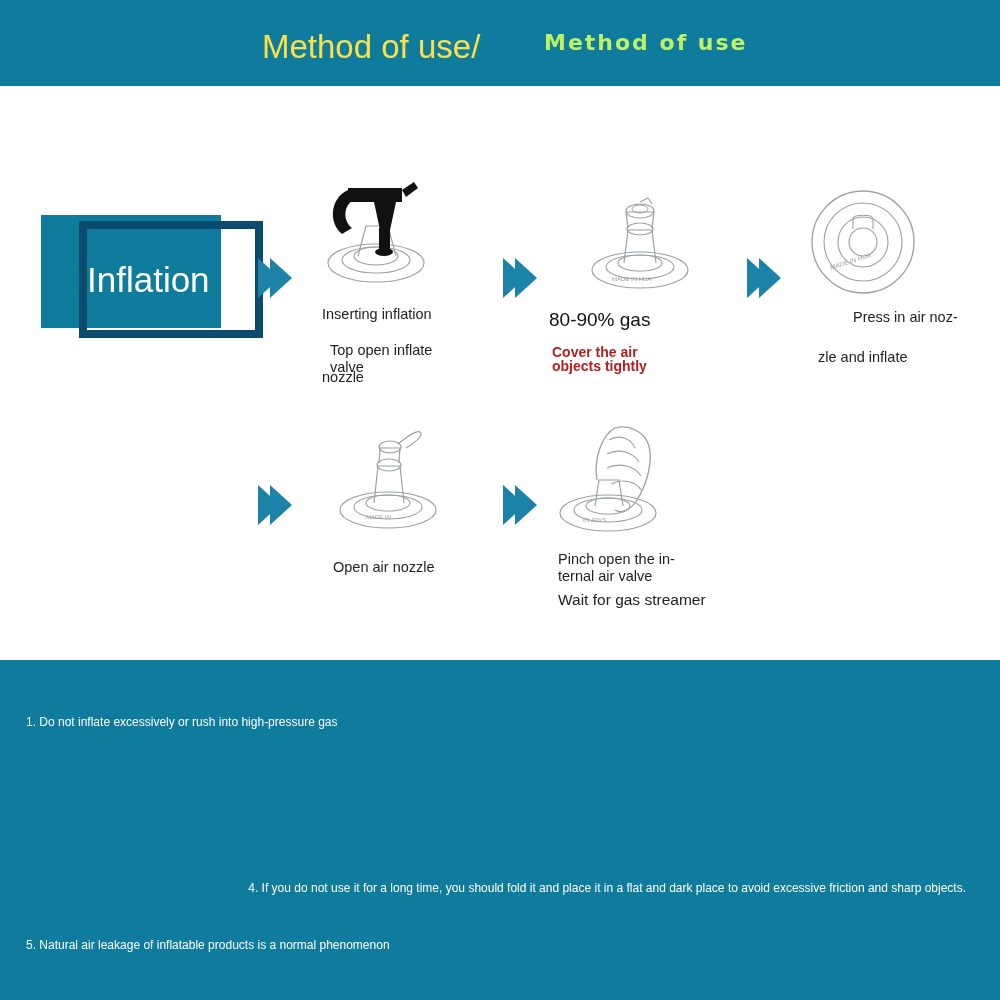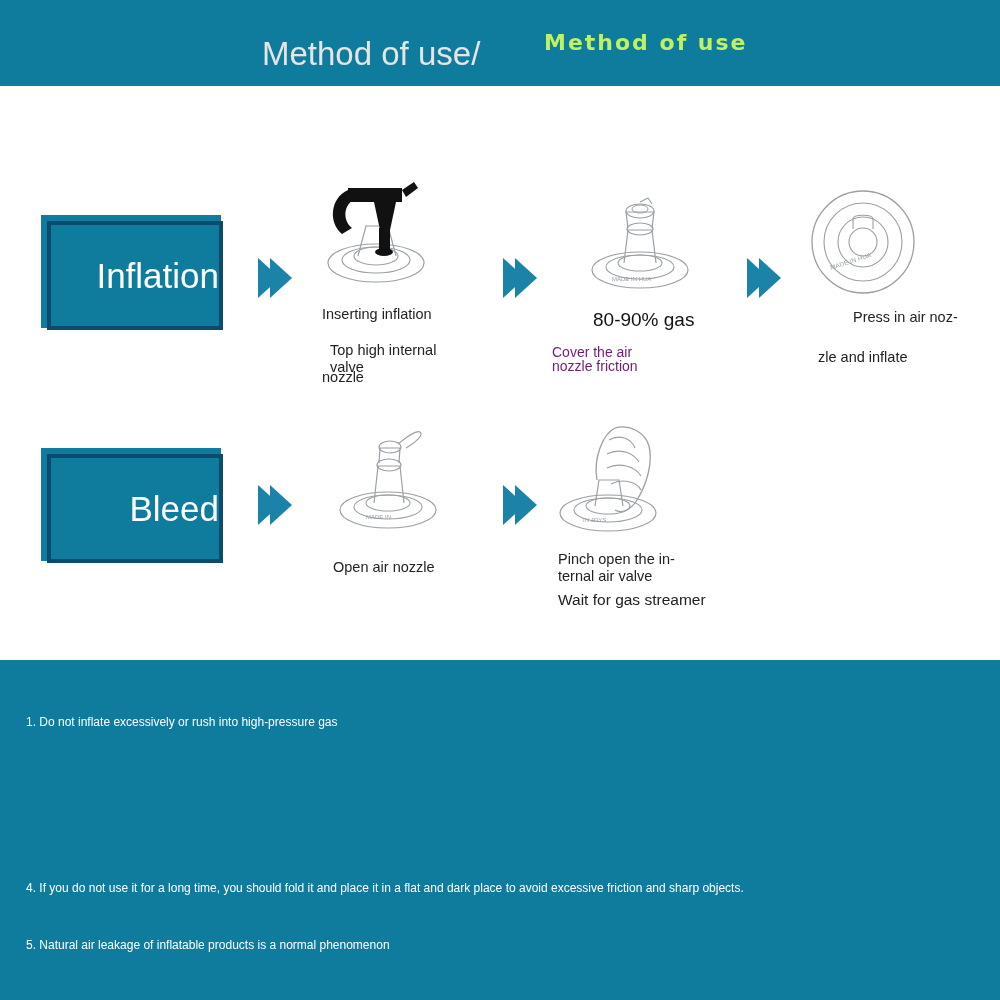--- a/index.html
+++ b/index.html
@@ -24,23 +24,23 @@
   .header {
     position: absolute;
     left: 0; top: 0;
     width: 1000px;
     height: 86px;
     background: #0f7c9e;
   }
   .header-title-en {
     position: absolute;
     left: 262px;
-    top: 35px;
+    top: 28px;
     font-size: 33px;
-    color: #e5e5e5;
+    color: #fde047;
     letter-spacing: 0px;
     white-space: nowrap;
     font-family: "Liberation Sans", sans-serif;
   }
   .header-title-cn {
     position: absolute;
     left: 520px;
     top: 30px;
     font-size: 22px;
     color: #bef264;
@@ -63,24 +63,25 @@
   
   .label-box {
     position: absolute;
     background: #0f7c9e;
     box-sizing: border-box;
     padding: 6px;
   }
   .label-box-inner {
     width: 100%;
     height: 100%;
-    border: 4px solid #0c4a6e;
+    border: 8px solid #0c4a6e;
     display: flex;
     align-items: center;
-    justify-content: flex-end;
+    justify-content: flex-start;
+    margin-left: 32px;
   }
   .label-box-text {
     color: #ffffff;
     font-size: 35px;
     font-family: "Liberation Sans", sans-serif;
     white-space: nowrap;
   }
   #label-inflation { left: 41px; top: 215px; width: 180px; height: 113px; }
   #label-bleed     { left: 41px; top: 448px; width: 180px; height: 113px; }
   .arrow-wrap {
@@ -109,36 +110,37 @@
     font-size: 14.5px;
     color: #222222;
     line-height: 19px;
     font-family: "Liberation Sans", sans-serif;
   }
   .caption.big {
     font-size: 19px;
     color: #111111;
   }
   .caption.gray {
-    color: #701a75;
+    color: #b91c1c;
     font-size: 14px;
+    font-weight: bold;
   }
 
   
   .notes {
     position: absolute;
     left: 0; top: 660px;
     width: 1000px;
     height: 340px;
     background: #0f7c9e;
   }
   #note-0 { top: 712px; }
   #note-1 { top: 768px; }
   #note-2 { top: 827px; }
-  #note-3 { top: 878px; }
+  #note-3 { top: 878px; text-align: right; }
   #note-4 { top: 935px; }
   .note-abs {
     position: absolute;
     left: 26px;
     width: 940px;
     color: #ffffff;
     font-size: 12px;
     line-height: 21px;
   }
 </style>
@@ -174,21 +176,21 @@
       <path d="M30 22 C12 30 10 55 24 66 L34 60 C24 52 26 36 36 32 Z" fill="#111111"></path>
       <path d="M30 20 L84 20 L84 34 L30 34 Z" fill="#111111"></path>
       <path d="M56 34 L78 34 L72 62 L62 62 Z" fill="#111111"></path>
       <rect x="61" y="60" width="11" height="22" fill="#111111"></rect>
       <ellipse cx="66" cy="84" rx="9" ry="4" fill="#111111"></ellipse>
       <path d="M84 22 L96 14 L100 20 L88 29 Z" fill="#111111"></path>
     </svg>
   </div>
   <div class="caption" style="left:322px; top:305px; width:160px;">Inserting inflation</div>
   <div class="caption" style="left:322px; top:322px; width:160px;margin-top:46px;">nozzle</div>
-  <div class="caption" style="left:330px; top:341px; width:170px;">Top high internal</div>
+  <div class="caption" style="left:330px; top:341px; width:170px;">Top open inflate</div>
   <div class="caption" style="left:330px; top:358px; width:170px;">valve</div>
 
   <div class="arrow-wrap" style="left:503px; top:258px;">
     <div class="arrow-chev"></div>
     <div class="arrow-chev b"></div>
   </div>
 
   <div class="figure" style="left:578px; top:188px; width:125px; height:105px;">
     <svg width="125" height="105" viewBox="0 0 125 105">
       <ellipse cx="62" cy="82" rx="48" ry="18" fill="none" stroke="#9aa0a6" stroke-width="1.2"></ellipse>
@@ -196,47 +198,42 @@
       <ellipse cx="62" cy="75" rx="22" ry="8" fill="none" stroke="#9aa0a6" stroke-width="1.1"></ellipse>
       <path d="M46 75 L50 42 L74 42 L78 75" fill="none" stroke="#9aa0a6" stroke-width="1.2"></path>
       <ellipse cx="62" cy="41" rx="13" ry="6" fill="none" stroke="#9aa0a6" stroke-width="1.2"></ellipse>
       <path d="M50 40 L48 24 L76 24 L74 40" fill="none" stroke="#9aa0a6" stroke-width="1.2"></path>
       <ellipse cx="62" cy="23" rx="14" ry="7" fill="none" stroke="#9aa0a6" stroke-width="1.2"></ellipse>
       <ellipse cx="62" cy="21" rx="8" ry="4" fill="none" stroke="#9aa0a6" stroke-width="1"></ellipse>
       <path d="M62 14 L70 10 L74 16" fill="none" stroke="#9aa0a6" stroke-width="1.1"></path>
       <text x="34" y="93" font-size="6" fill="#9aa0a6" font-family="Liberation Sans, sans-serif">MADE IN HUA</text>
     </svg>
   </div>
-  <div class="caption big" style="left:549px; top:310px; width:220px;margin-left:44px;">80-90% gas</div>
+  <div class="caption big" style="left:549px; top:310px; width:220px;">80-90% gas</div>
   <div class="caption gray" style="left:552px; top:343px; width:180px;">Cover the air</div>
-  <div class="caption gray" style="left:552px; top:357px; width:180px;">nozzle friction</div>
+  <div class="caption gray" style="left:552px; top:357px; width:180px;">objects tightly</div>
 
   <div class="arrow-wrap" style="left:747px; top:258px;">
     <div class="arrow-chev"></div>
     <div class="arrow-chev b"></div>
   </div>
 
   <div class="figure" style="left:805px; top:185px; width:120px; height:115px;">
     <svg width="120" height="115" viewBox="0 0 120 115">
       <circle cx="58" cy="57" r="51" fill="none" stroke="#9aa0a6" stroke-width="1.3"></circle>
       <circle cx="58" cy="57" r="39" fill="none" stroke="#9aa0a6" stroke-width="1.1"></circle>
       <circle cx="58" cy="57" r="25" fill="none" stroke="#9aa0a6" stroke-width="1.1"></circle>
       <circle cx="58" cy="57" r="14" fill="none" stroke="#9aa0a6" stroke-width="1.1"></circle>
       <path d="M48 44 L48 34 C48 29 68 29 68 34 L68 44" fill="none" stroke="#9aa0a6" stroke-width="1.1"></path>
       <text x="26" y="85" font-size="6.5" fill="#9aa0a6" font-family="Liberation Sans, sans-serif" transform="rotate(-18 26 85)">MADE IN HUA</text>
     </svg>
   </div>
   <div class="caption" style="left:818px; top:308px; width:180px;margin-left:35px;">Press in air noz-</div>
   <div class="caption" style="left:818px; top:348px; width:180px;">zle and inflate</div>
 
-  <div class="label-box" id="label-bleed">
-    <div class="label-box-inner">
-      <span class="label-box-text">Bleed</span>
-    </div>
-  </div>
 
   <div class="arrow-wrap" style="left:258px; top:485px;">
     <div class="arrow-chev"></div>
     <div class="arrow-chev b"></div>
   </div>
 
   <div class="figure" style="left:330px; top:418px; width:120px; height:115px;">
     <svg width="120" height="115" viewBox="0 0 120 115">
       <ellipse cx="58" cy="92" rx="48" ry="18" fill="none" stroke="#9aa0a6" stroke-width="1.2"></ellipse>
       <ellipse cx="58" cy="89" rx="34" ry="12" fill="none" stroke="#9aa0a6" stroke-width="1.1"></ellipse>

